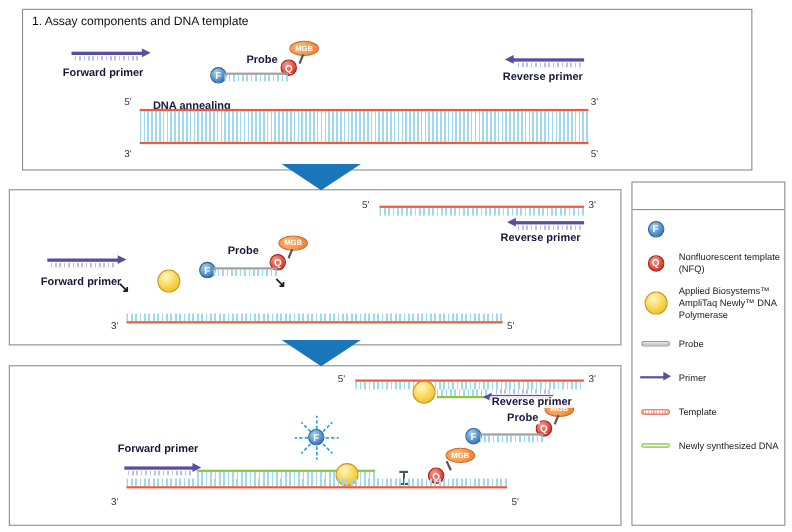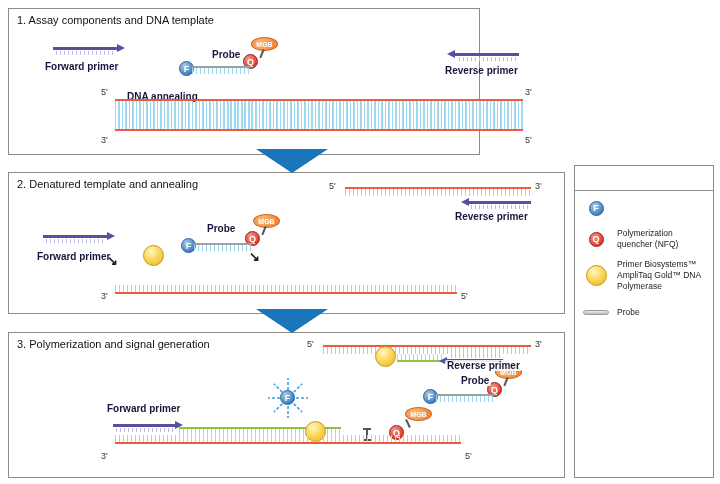--- a/index.html
+++ b/index.html
@@ -88,21 +88,21 @@
   .lg-primer { position:relative; width:28px; height:10px; }
   .lg-primer .shaft { position:absolute; left:0; top:3.5px; width:22px; height:2.5px; background:var(--primer); }
   .lg-primer .head { position:absolute; right:0; top:0; width:0; height:0;
     border-left:7px solid var(--primer); border-top:4.5px solid transparent; border-bottom:4.5px solid transparent; }
 </style>
 </head>
 <body>
 
 <div class="stage">
 
-  <section class="panel" style="left:8px;top:8px;width:472px;height:147px">
+  <section class="panel" style="left:20px;top:8px;width:664px;height:147px">
     <div class="panel-title">1. Assay components and DNA template</div>
 
     <div class="primer" style="left:44px;top:36px;width:72px">
       <span class="shaft"></span>
       <span class="head"></span>
       <span class="pteeth"></span>
     </div>
     <div class="lbl" style="left:36px;top:52px">Forward primer</div>
 
     <div class="lbl" style="left:203px;top:40px">Probe</div>
@@ -125,21 +125,20 @@
     <div class="prime" style="left:92px;top:78px">5'</div>
     <div class="prime" style="left:516px;top:78px">3'</div>
     <div class="double-strand" style="left:106px;top:90px;width:408px;height:32px"></div>
     <div class="prime" style="left:92px;top:126px">3'</div>
     <div class="prime" style="left:516px;top:126px">5'</div>
   </section>
 
   <div class="flow-arrow" style="left:256px;top:149px"></div>
 
   <section class="panel" style="left:8px;top:172px;width:557px;height:142px">
-    <div class="panel-title">2. Denatured template and annealing</div>
 
     <div class="prime" style="left:320px;top:8px">5'</div>
     <div class="teeth-down" style="left:336px;top:14px;width:186px"></div>
     <div class="prime" style="left:526px;top:8px">3'</div>
 
     <div class="primer left" style="left:452px;top:26px;width:70px">
       <span class="shaft"></span>
       <span class="head"></span>
       <span class="pteeth"></span>
     </div>
@@ -167,21 +166,20 @@
     <span class="anneal" style="left:240px;top:76px">↘</span>
 
     <div class="prime" style="left:92px;top:118px">3'</div>
     <div class="teeth-up" style="left:106px;top:112px;width:342px"></div>
     <div class="prime" style="left:452px;top:118px">5'</div>
   </section>
 
   <div class="flow-arrow" style="left:256px;top:309px"></div>
 
   <section class="panel" style="left:8px;top:332px;width:557px;height:146px">
-    <div class="panel-title">3. Polymerization and signal generation</div>
 
     <div class="prime" style="left:298px;top:6px">5'</div>
     <div class="teeth-down" style="left:314px;top:12px;width:208px"></div>
     <div class="prime" style="left:526px;top:6px">3'</div>
 
     <div class="poly" style="left:366px;top:13px"></div>
     <div class="newdna-up" style="left:388px;top:21px;width:48px"></div>
     <div class="primer flip" style="left:430px;top:21px;width:64px">
       <span class="shaft"></span>
       <span class="head"></span>
@@ -240,37 +238,58 @@
       <div class="legend-item">
         <span class="licon">
           <span class="dye">F</span>
         </span>
       </div>
 
       <div class="legend-item">
         <span class="licon">
           <span class="quench">Q</span>
         </span>
-        <span class="ltext">Polymerization quencher (NFQ)</span>
+        <span class="ltext">Nonfluorescent template (NFQ)</span>
       </div>
 
 
       <div class="legend-item">
         <span class="licon">
           <span class="poly"></span>
         </span>
-        <span class="ltext">Primer Biosystems™ AmpliTaq Gold™ DNA Polymerase</span>
+        <span class="ltext">Applied Biosystems™ AmpliTaq Newly™ DNA Polymerase</span>
       </div>
 
       <div class="legend-item">
         <span class="licon">
           <span class="lg-probe"></span>
         </span>
         <span class="ltext">Probe</span>
       </div>
 
-
-
+      <div class="legend-item">
+        <span class="licon">
+          <span class="lg-primer">
+            <span class="shaft"></span>
+            <span class="head"></span>
+          </span>
+        </span>
+        <span class="ltext">Primer</span>
+      </div>
+
+      <div class="legend-item">
+        <span class="licon">
+          <span class="lg-template"></span>
+        </span>
+        <span class="ltext">Template</span>
+      </div>
+
+      <div class="legend-item">
+        <span class="licon">
+          <span class="lg-newdna"></span>
+        </span>
+        <span class="ltext">Newly synthesized DNA</span>
+      </div>
 
     </div>
   </aside>
 
 </div>
 
 </body></html>

